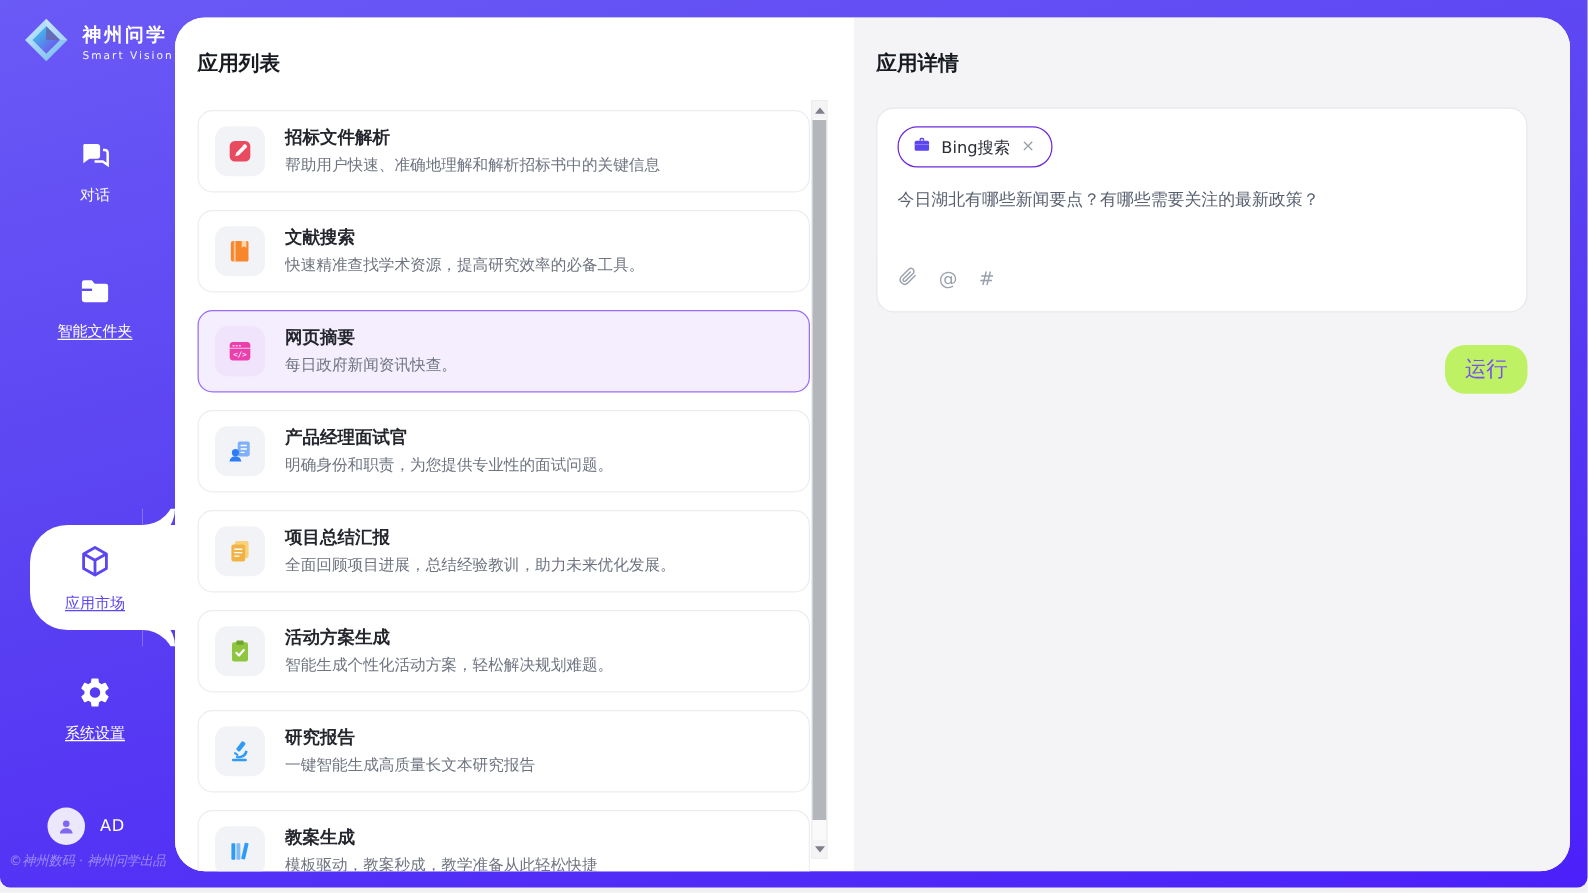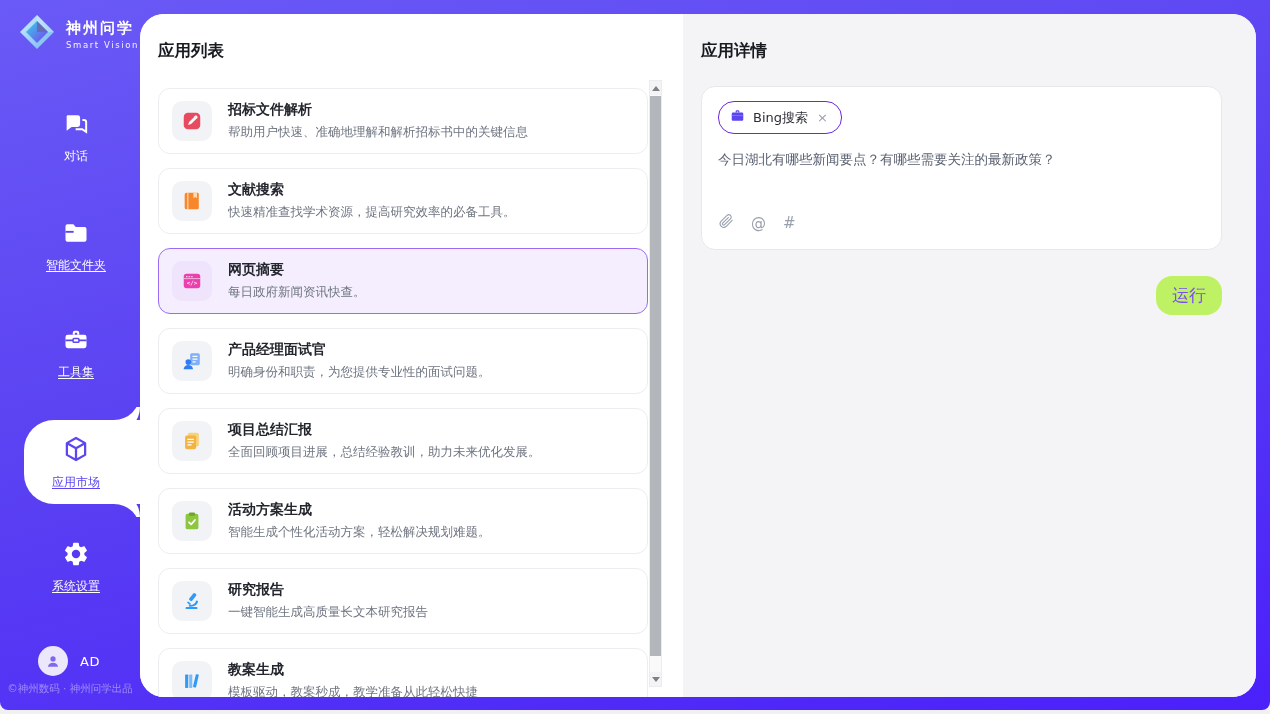--- a/index.html
+++ b/index.html
@@ -34,21 +34,21 @@
        box-shadow:0 13px 0 0 #fff; }
   .active-bubble::after  { content:""; position:absolute; bottom:-26px; right:0;
        width:26px; height:26px; border-top-right-radius:26px;
        box-shadow:0 -13px 0 0 #fff; }
 
   .user-row { position:absolute; left:38px; top:646px; display:flex; align-items:center; gap:12px; }
   .avatar { width:30px; height:30px; border-radius:50%; background:#ece7fb;
             display:flex; align-items:center; justify-content:center; }
   .user-name { font-size:13px; color:#fff; letter-spacing:.5px; }
   .side-footer { position:absolute; left:0; top:682px; width:140px; text-align:center;
-                 font-size:10.5px; color:rgba(255,255,255,.42); }
+                 font-size:10.5px; color:rgba(255,255,255,.42);font-style:italic; }
 
   
   .canvas { position:absolute; left:140px; top:14px; right:14px; bottom:13px;
             border-radius:24px; overflow:hidden; display:flex; background:#fff; }
 
   h2.panel-title { font-size:16.5px; font-weight:bold; color:#171a20; margin:0 0 26px; }
 
   
   .left-panel { position:relative; width:543px; background:#fff;
                 padding:26px 35px 0 18px; flex:none; }
@@ -138,31 +138,20 @@
     <div class="nav-item nav-folder">
       <span>
         <svg width="28" height="28" viewBox="0 0 24 24">
           <path d="M3 6.2A1.7 1.7 0 0 1 4.7 4.5h5.1l2 2.4h7.5A1.7 1.7 0 0 1 21 8.6v9.2a1.7 1.7 0 0 1-1.7 1.7H4.7A1.7 1.7 0 0 1 3 17.8z" fill="#fff"></path>
           <rect x="3" y="10.2" width="7" height="1.6" fill="#5b46f0"></rect>
         </svg>
       </span>
       <span class="lbl u">智能文件夹</span>
     </div>
 
-    <div class="nav-item nav-tools">
-      <span>
-        <svg width="28" height="28" viewBox="0 0 24 24">
-          <path d="M9.2 7.5V5.9A1.9 1.9 0 0 1 11.1 4h1.8a1.9 1.9 0 0 1 1.9 1.9v1.6h-1.8V5.8h-2v1.7z" fill="#fff"></path>
-          <rect x="3" y="7.5" width="18" height="11.5" rx="2" fill="#fff"></rect>
-          <path d="M3 12.4h6.5M14.5 12.4H21" stroke="#5b46f0" stroke-width="1.5"></path>
-          <rect x="9.5" y="10.8" width="5" height="3.2" rx=".8" fill="none" stroke="#5b46f0" stroke-width="1.3"></rect>
-        </svg>
-      </span>
-      <span class="lbl u">工具集</span>
-    </div>
 
     <div class="nav-item nav-market">
       <span>
         <svg width="30" height="30" viewBox="0 0 24 24" fill="none" stroke="#5b46f0" stroke-width="1.8" stroke-linejoin="round">
           <path d="M12 3.2l7.3 4.1v9.4L12 20.8l-7.3-4.1V7.3z"></path>
           <path d="M4.9 7.4L12 11.4l7.1-4M12 11.4v9.2"></path>
         </svg>
       </span>
       <span class="lbl u">应用市场</span>
     </div>

